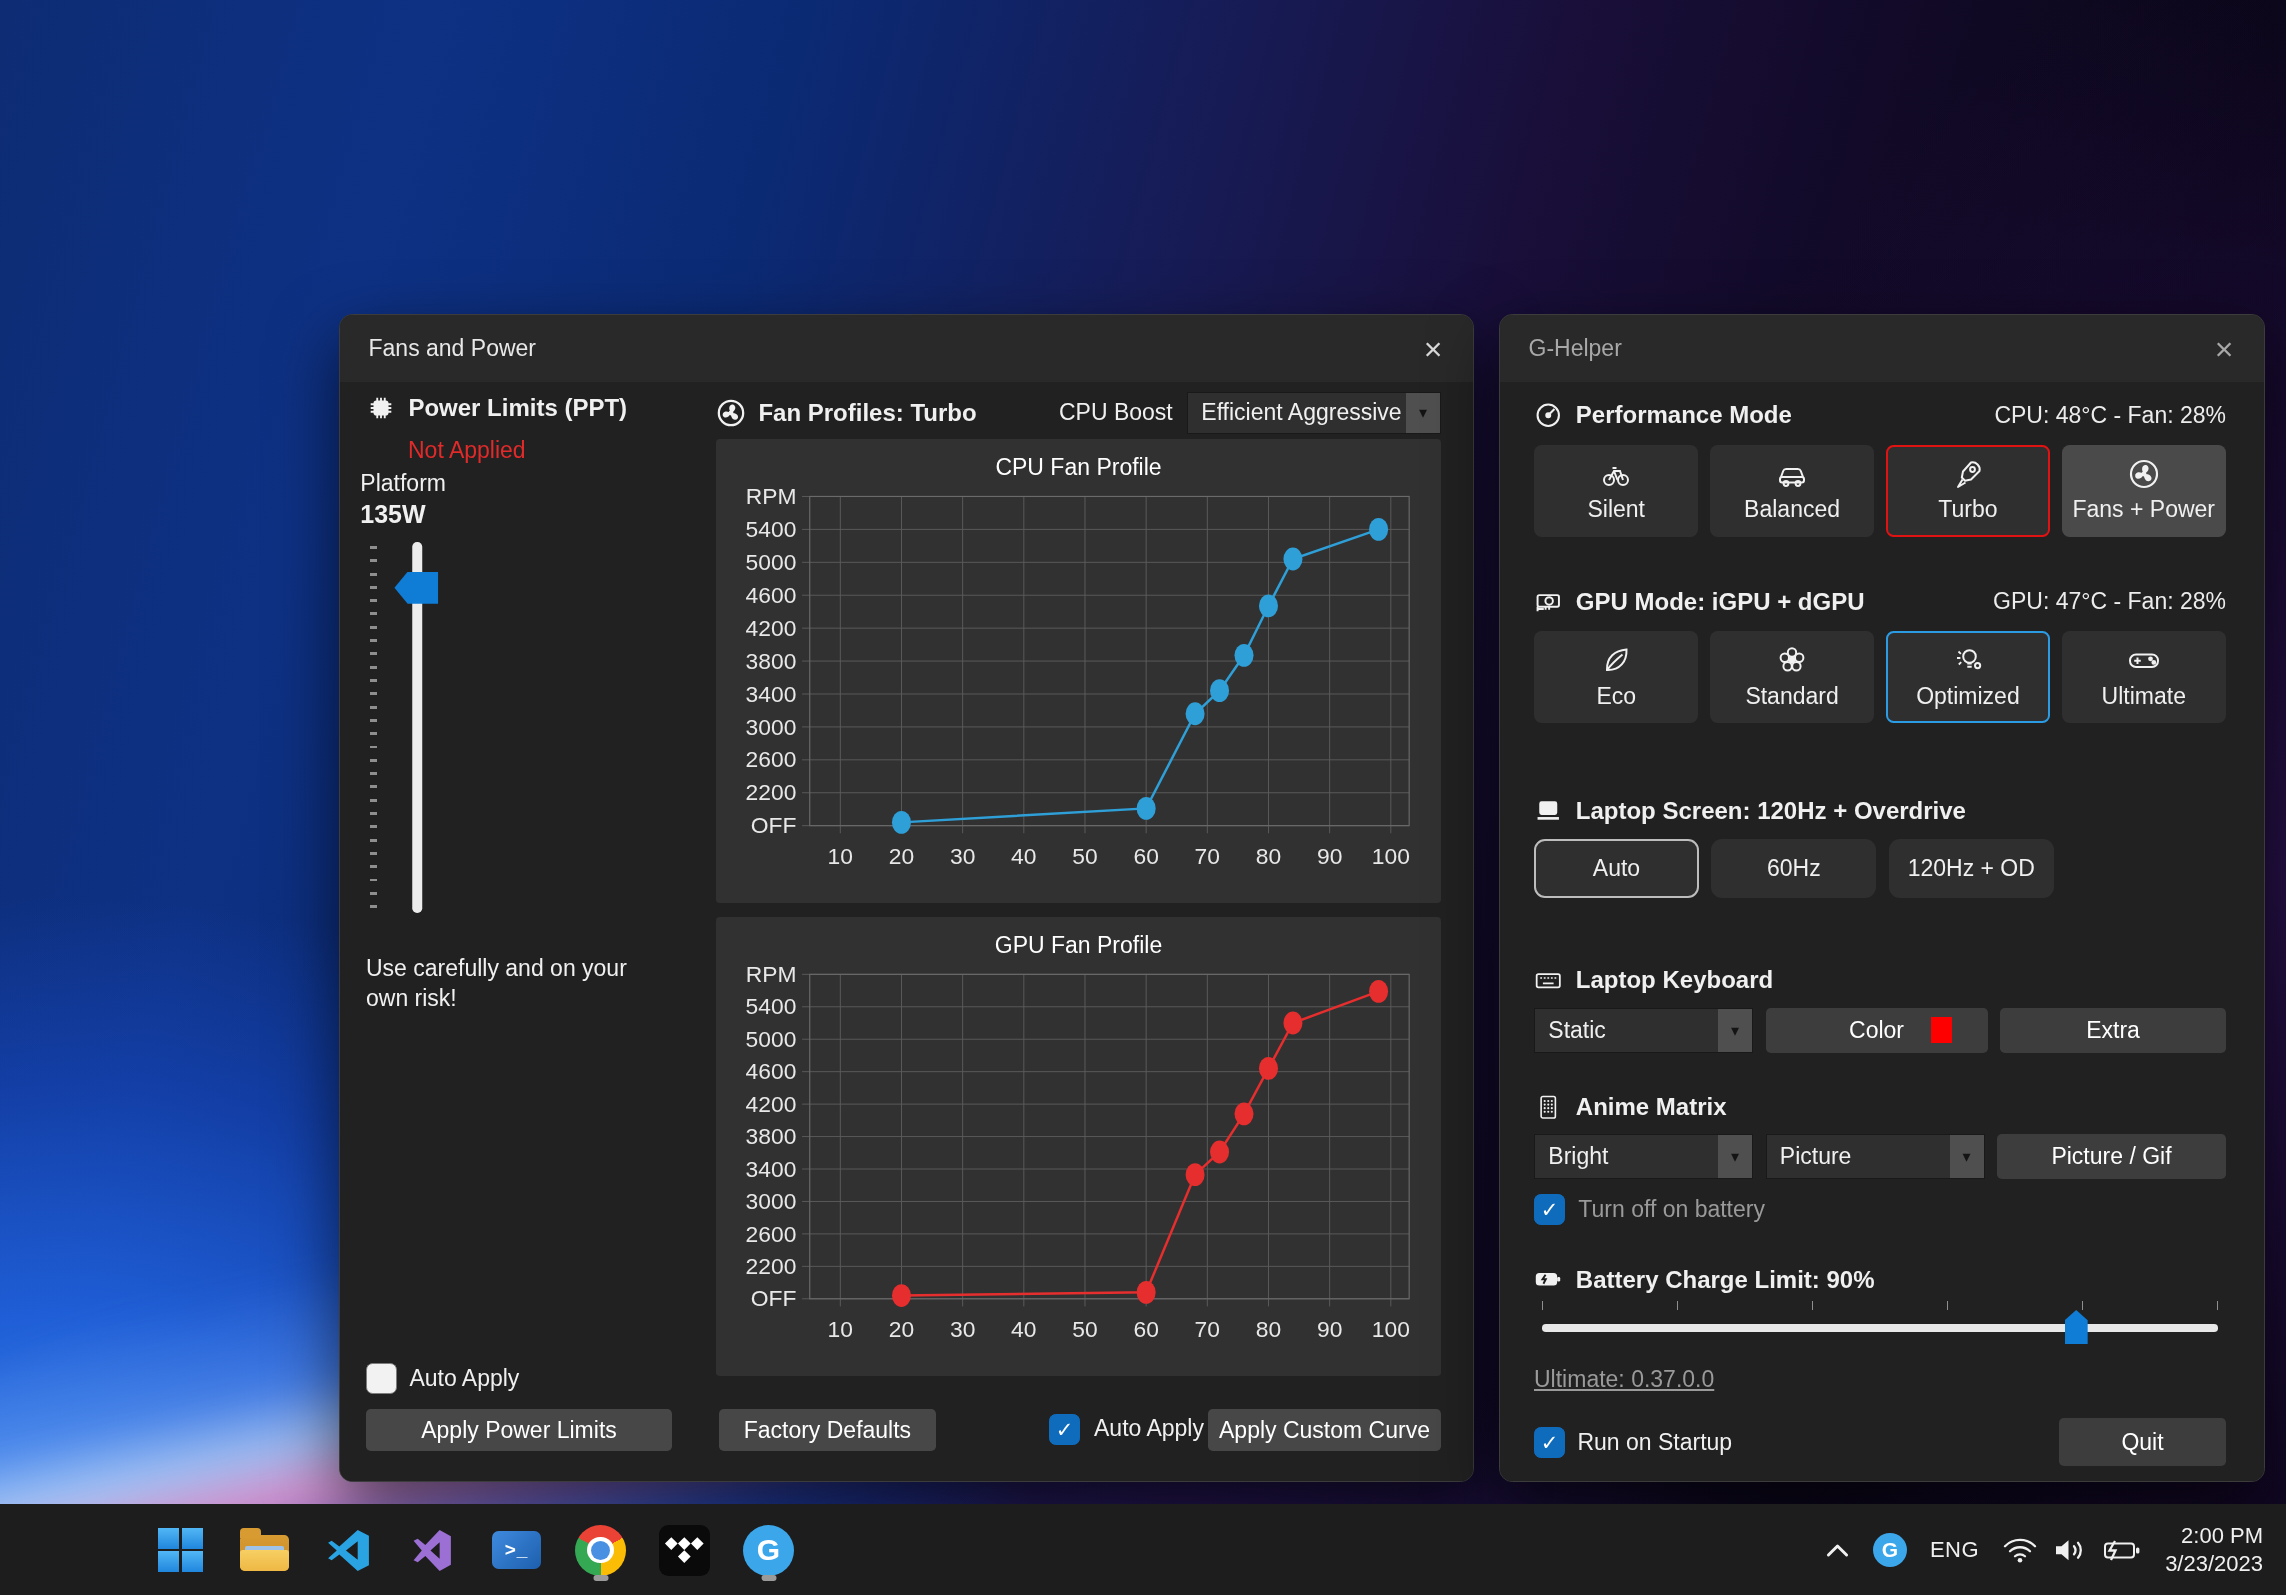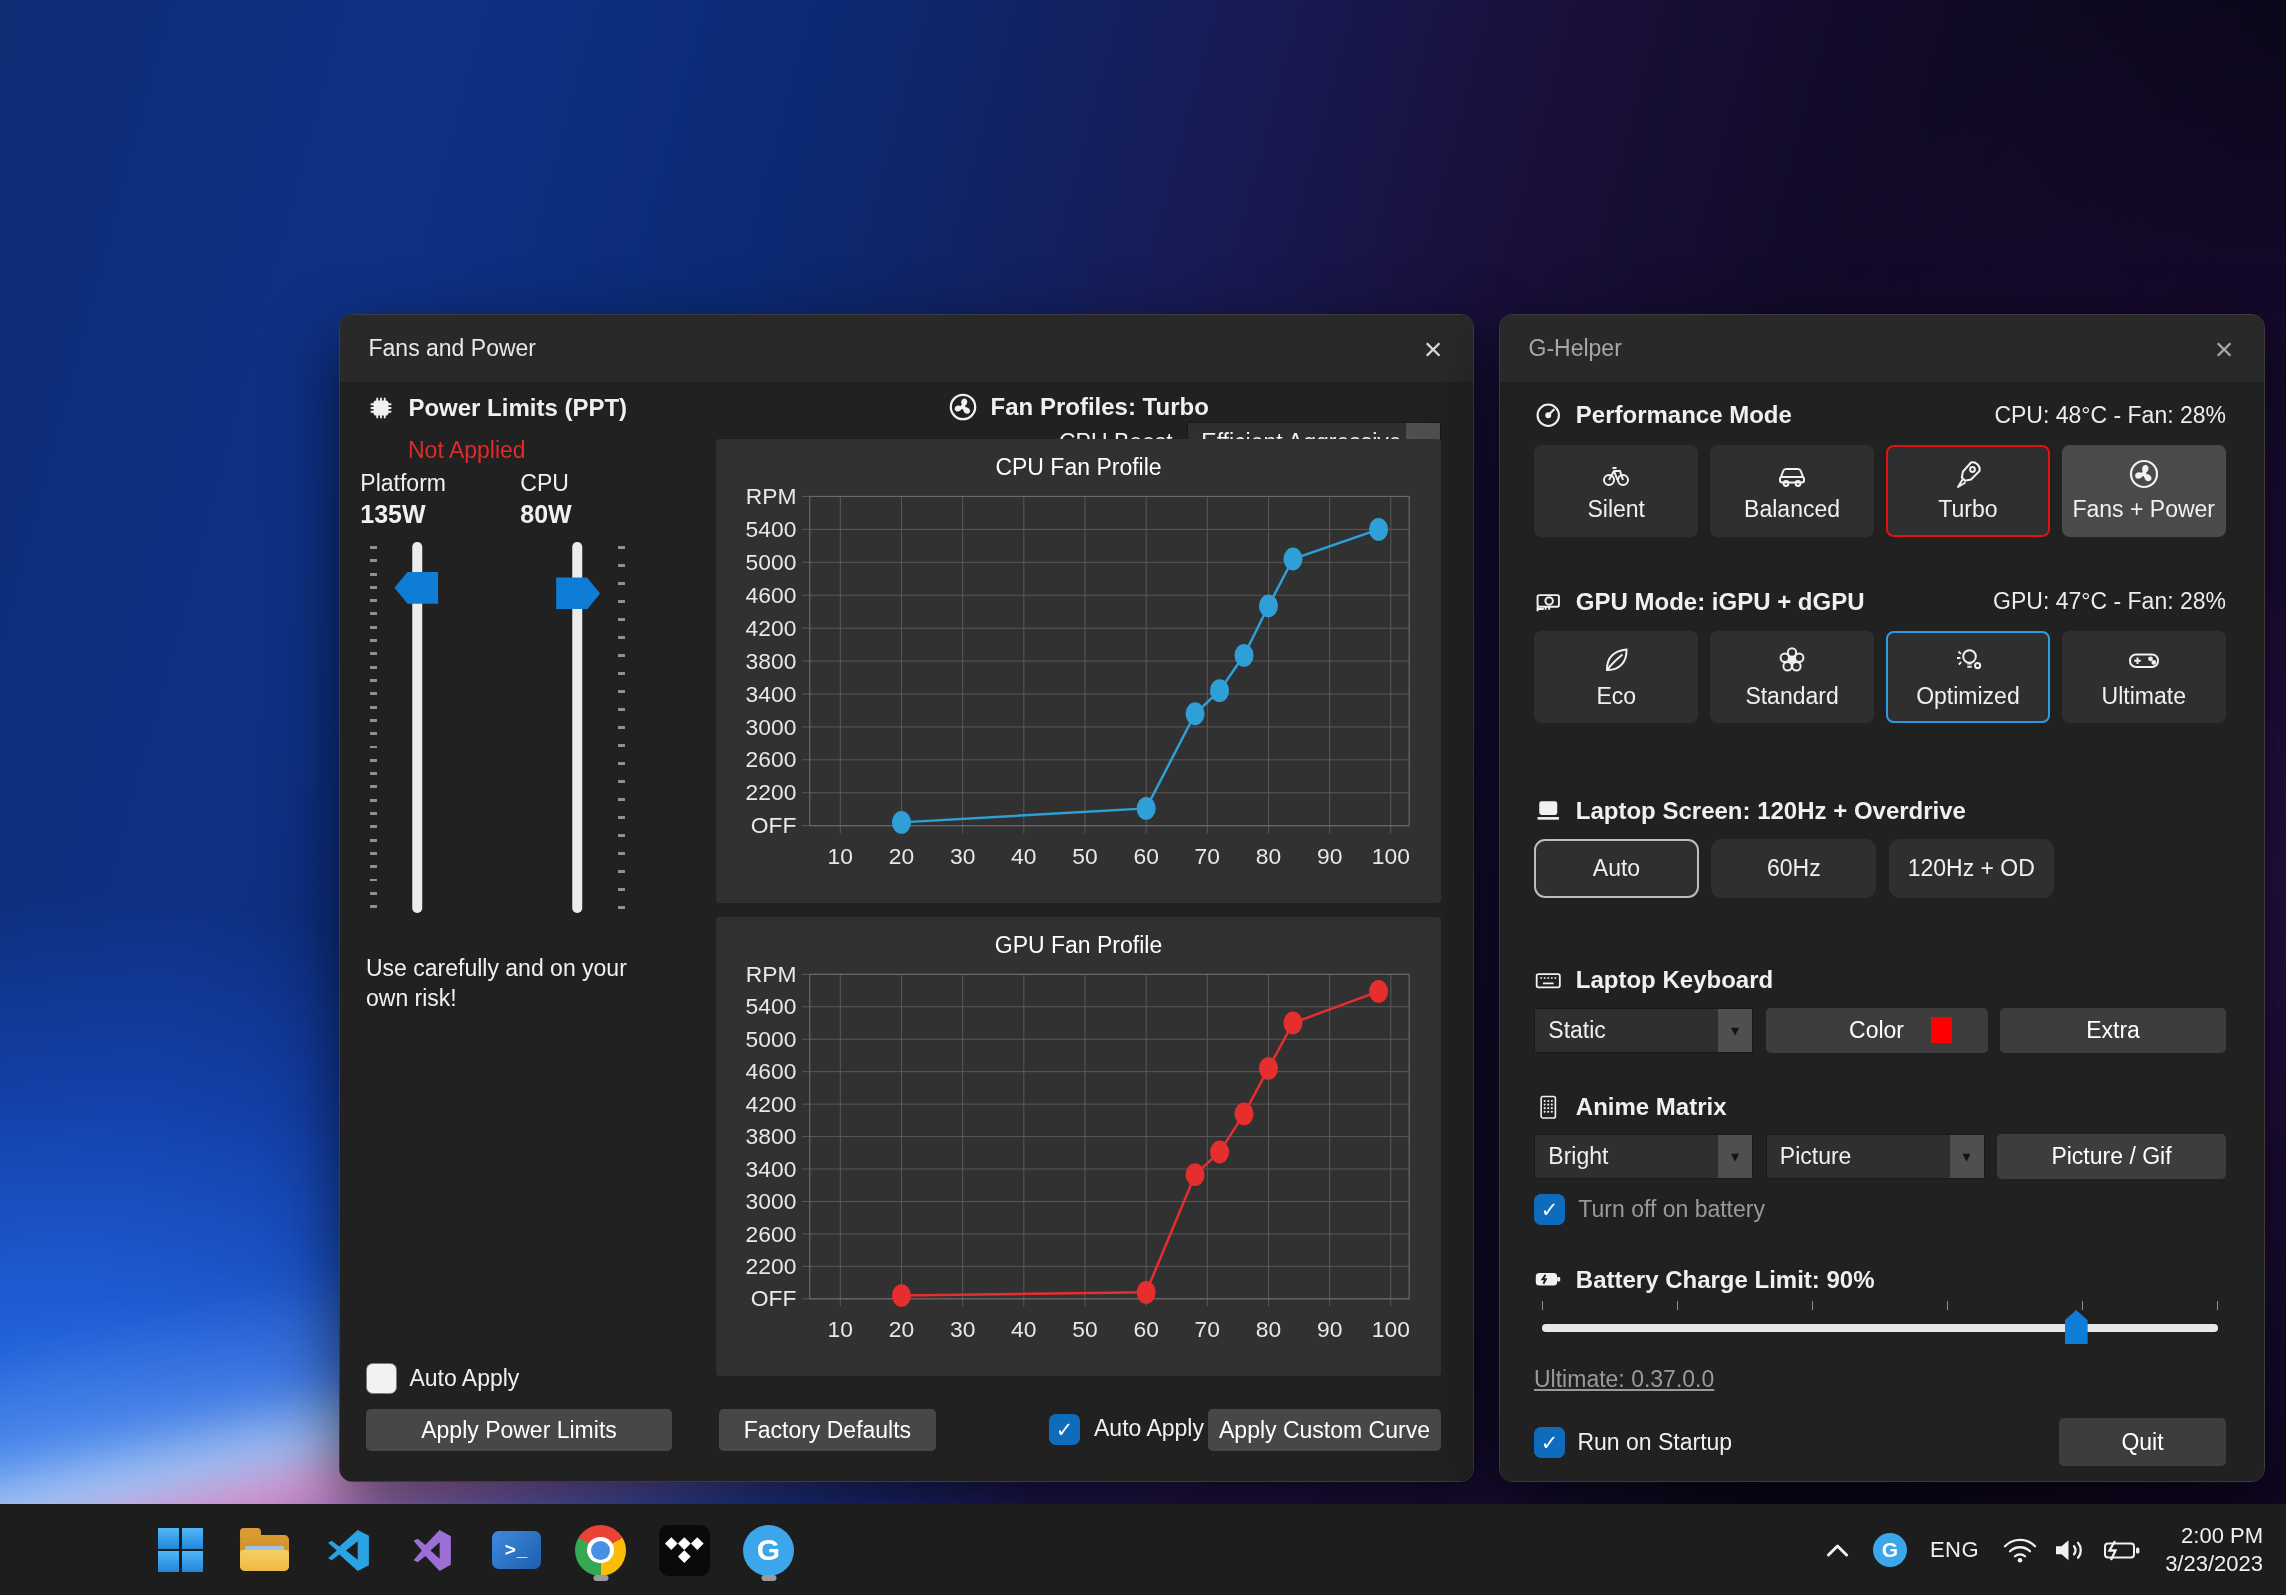--- a/index.html
+++ b/index.html
@@ -47,21 +47,21 @@
   .vthumb.right{transform:translateX(-48%);clip-path:polygon(100% 50%,70% 0,0 0,0 100%,70% 100%);}
   .pl-note{position:absolute;top:571px;left:0;width:285px;font-size:23px;line-height:1.32;}
   .pl-note p{margin:0 0 30px 0;}
   .pl-bottom{position:absolute;left:0;bottom:30px;width:306px;}
   .checkbox-row{display:flex;align-items:center;gap:12.4px;font-size:23px;}
   .checkbox{width:31px;height:31px;border-radius:6.7px;background:#f2f2f2;border:1px solid #7d7d7d;box-sizing:border-box;flex:0 0 auto;}
   .checkbox.checked{background:#0f6cbd;border-color:#0f6cbd;display:flex;align-items:center;justify-content:center;}
   .checkbox.checked::after{content:"✓";color:#fff;font-size:21px;line-height:1;}
   .btn{display:flex;align-items:center;justify-content:center;background:#474747;border-radius:4.8px;font-size:23px;color:#fff;box-sizing:border-box;}
   .pl-bottom .btn{width:306px;height:42px;margin-top:15px;}
-  .fp-header{position:absolute;top:9.5px;left:0;right:0;display:flex;align-items:center;flex-direction:column;}
+  .fp-header{position:absolute;top:9.5px;left:0;right:0;display:flex;align-items:center;}
   .fp-right{margin-left:auto;display:flex;align-items:center;gap:14.3px;}
   .fp-boost-label{font-size:23px;}
   .select{display:flex;align-items:stretch;background:#2f2f2f;border:1px solid #191919;box-sizing:border-box;}
   .select .val{flex:1;display:flex;align-items:center;padding-left:13.3px;font-size:23px;white-space:nowrap;}
   .select .arr{width:34px;background:#4f4f4f;display:flex;align-items:center;justify-content:center;color:#141414;font-size:16px;}
   .fp-right .select{width:254px;height:42px;}
   .chart-panel{position:absolute;left:0;width:725px;background:#313131;border-radius:3.8px;}
   #cpu-chart-panel{top:57px;height:464px;}
   #gpu-chart-panel{top:535px;height:459px;}
   .chart-title{text-align:center;padding-top:15px;font-size:23px;color:#fff;}
@@ -172,29 +172,20 @@
       <div class="pl-status" style="color: rgb(225, 42, 42);">Not Applied</div>
 
       <div class="pl-sliders">
         <div class="sl-group">
           <span class="sl-label">Platform</span>
           <span class="sl-value">135W</span>
           <div class="vslider">
             <div class="vticks tleft"></div>
             <div class="vtrack"></div>
             <div class="vthumb left" style="top: 8%;"></div>
-          </div>
-        </div>
-        <div class="sl-group">
-          <span class="sl-label">CPU</span>
-          <span class="sl-value">80W</span>
-          <div class="vslider">
-            <div class="vticks tright"></div>
-            <div class="vtrack"></div>
-            <div class="vthumb right" style="top: 9.5%;"></div>
           </div>
         </div>
       </div>
 
       <div class="pl-note">
         <p>Use carefully and on your own risk!</p>
       </div>
 
       <div class="pl-bottom">
         <div class="checkbox-row">

